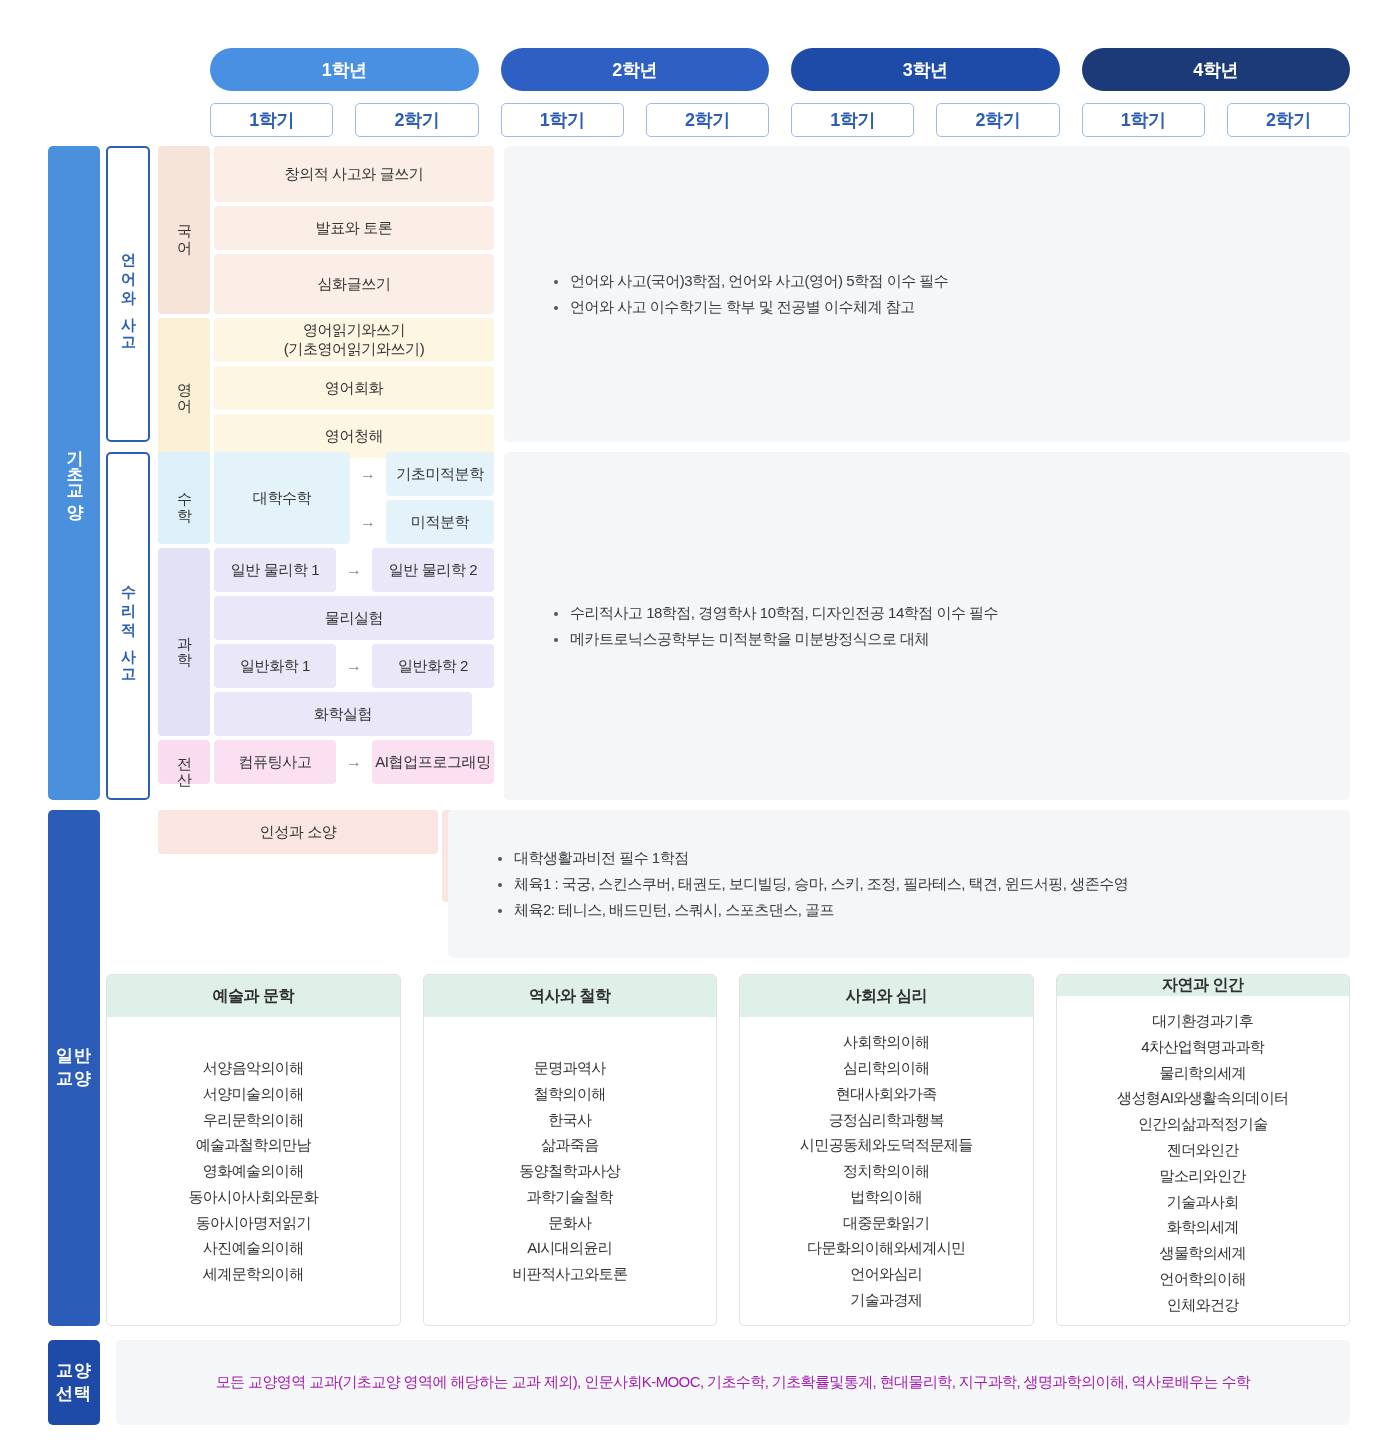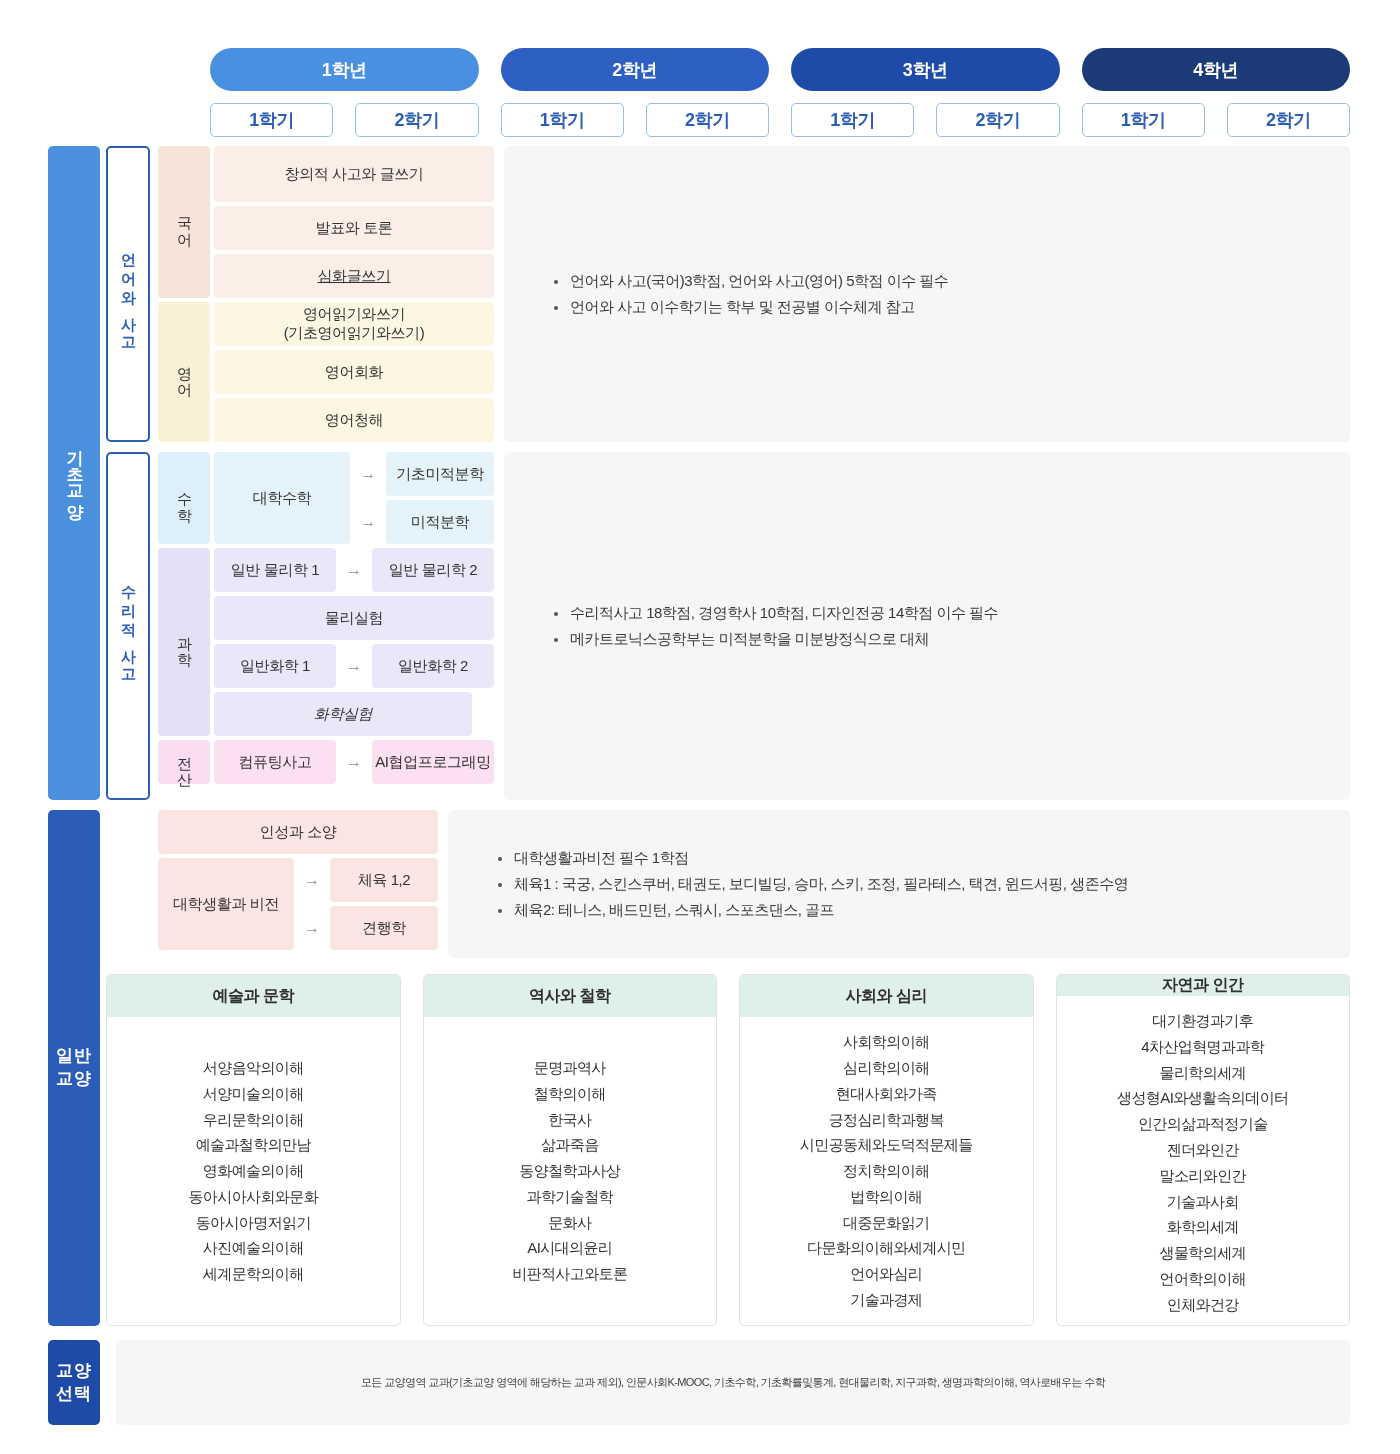--- a/index.html
+++ b/index.html
@@ -244,23 +244,23 @@
     margin-top: 14px;
   }
   .bottom-note {
     flex: 1 1 auto;
     background: #f5f6f8;
     border-radius: 5px;
     margin-left: 10px;
     display: flex;
     align-items: center;
     justify-content: center;
-    font-size: 11px;
+    font-size: 15px;
     letter-spacing: -0.6px;
-    color: #404040;
+    color: #a21caf;
     padding: 0 20px;
     text-align: center;
   }
 </style>
 </head>
 <body>
 
 <div class="page">
 
   <div class="header-area">
@@ -303,21 +303,21 @@
               <div style="display: flex; flex-direction: column; gap: 4px;">
                 <div style="display: flex; align-items: stretch;">
                   <div class="subj-col" style="background: rgb(247, 228, 216); margin-right: 4px;">국어</div>
                   <div class="rows-col" style="display: flex; flex-direction: column; gap: 4px;">
                     <div class="row" style="gap: 4px; height: 56px;">
                       <div class="cell" style="background: rgb(251, 238, 230); width: 280px;">창의적 사고와 글쓰기</div>
                     </div>
                     <div class="row" style="gap: 4px; height: 44px;">
                       <div class="cell" style="background: rgb(251, 238, 230); width: 280px;">발표와 토론</div>
                     </div>
-                    <div class="row" style="gap: 4px; height: 44px; text-decoration: underline;">
+                    <div class="row" style="gap: 4px; height: 60px;">
                       <div class="cell" style="background: rgb(251, 238, 230); width: 280px;">심화글쓰기</div>
                     </div>
                   </div>
                 </div>
                 <div style="display: flex; align-items: stretch;">
                   <div class="subj-col" style="background: rgb(250, 240, 213); margin-right: 4px;">영어</div>
                   <div class="rows-col" style="display: flex; flex-direction: column; gap: 4px;">
                     <div class="row" style="gap: 4px; height: 44px;">
                       <div class="cell" style="background: rgb(253, 246, 227); width: 280px;">영어읽기와쓰기<br>(기초영어읽기와쓰기)</div>
                     </div>
@@ -371,21 +371,21 @@
                     </div>
                     <div class="row" style="gap: 4px; height: 44px;">
                       <div class="cell" style="background: rgb(233, 231, 248); width: 280px;">물리실험</div>
                     </div>
                     <div class="row" style="gap: 4px; height: 44px;">
                       <div class="cell" style="background: rgb(233, 231, 248); width: 122px;">일반화학 1</div>
                       <div class="arrow">→</div>
                       <div class="cell" style="background: rgb(233, 231, 248); width: 122px;">일반화학 2</div>
                     </div>
                     <div class="row" style="gap: 4px; height: 44px;">
-                      <div class="cell" style="background: rgb(233, 231, 248); width: 258px; font-style: italic;">화학실험</div>
+                      <div class="cell" style="background: rgb(233, 231, 248); width: 258px;">화학실험</div>
                     </div>
                   </div>
                 </div>
                 <div style="display: flex; align-items: stretch;">
                   <div class="subj-col" style="background: rgb(250, 220, 240); margin-right: 4px;">전산</div>
                   <div class="rows-col" style="display: flex; flex-direction: column; gap: 4px;">
                     <div class="row" style="gap: 4px; height: 44px;">
                       <div class="cell" style="background: rgb(251, 224, 242); width: 122px;">컴퓨팅사고</div>
                       <div class="arrow">→</div>
                       <div class="cell" style="background: rgb(251, 224, 242); width: 122px;">AI협업프로그래밍</div>
@@ -407,21 +407,21 @@
     <div class="gen-wrap" style="margin-top:10px;">
       <div class="cat-bar" id="general-bar" style="background: rgb(42, 92, 184); margin-right: 6px;">
           <span id="general-bar-label">일반<br>교양</span>
         </div>
 
       <div class="gen-right">
         <div class="band" style="height:148px;">
           <div style="display:flex; align-items:stretch; margin-left:52px;" id="gen-grid">
               <div style="display: flex; align-items: stretch;">
                 <div class="subj-col" style="background: transparent; margin-right: 0px; width: 0px;"></div>
-                <div class="rows-col" style="display: flex; flex-direction: column; gap: 4px;">
+                <div class="rows-col" style="display: flex; flex-direction: row; gap: 4px;">
                   <div class="row" style="gap: 4px; height: 44px;">
                     <div class="cell" style="background: rgb(251, 229, 227); width: 280px;">인성과 소양</div>
                   </div>
                   <div class="row" style="gap: 4px; height: 92px;">
                     <div class="cell" style="background: rgb(251, 229, 227); width: 136px;">대학생활과 비전</div>
                     <div style="display: flex; flex-direction: column; gap: 4px;">
                       <div class="row" style="height: 44px; gap: 4px;">
                         <div class="arrow">→</div>
                         <div class="cell" style="background: rgb(251, 229, 227); width: 108px;">체육 1,2</div>
                       </div>

